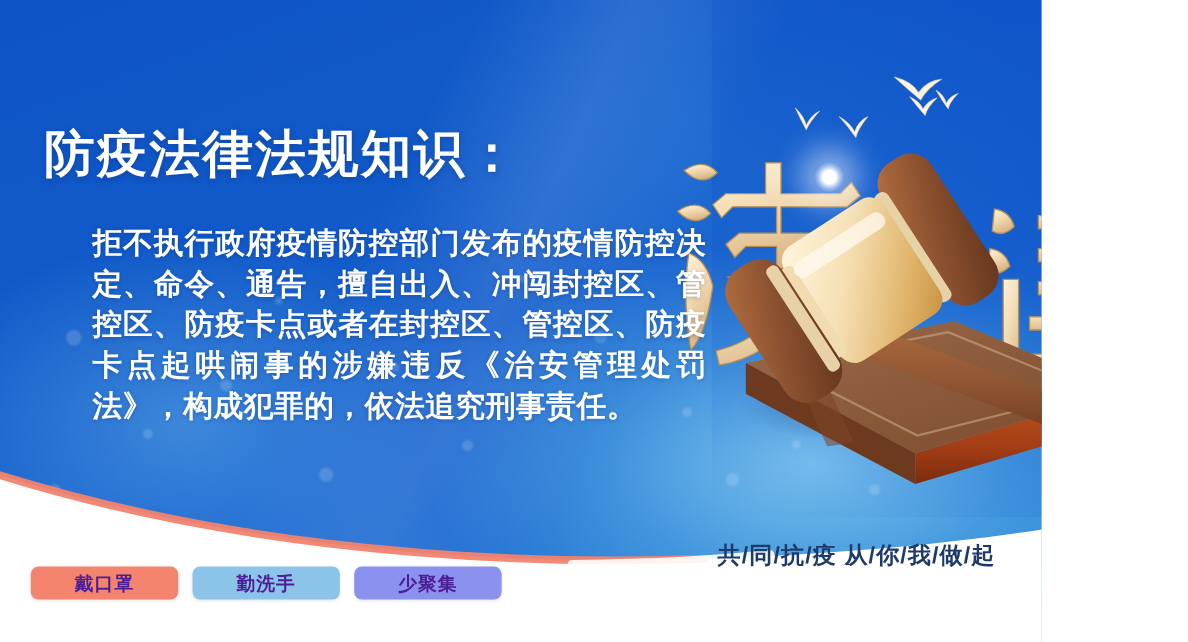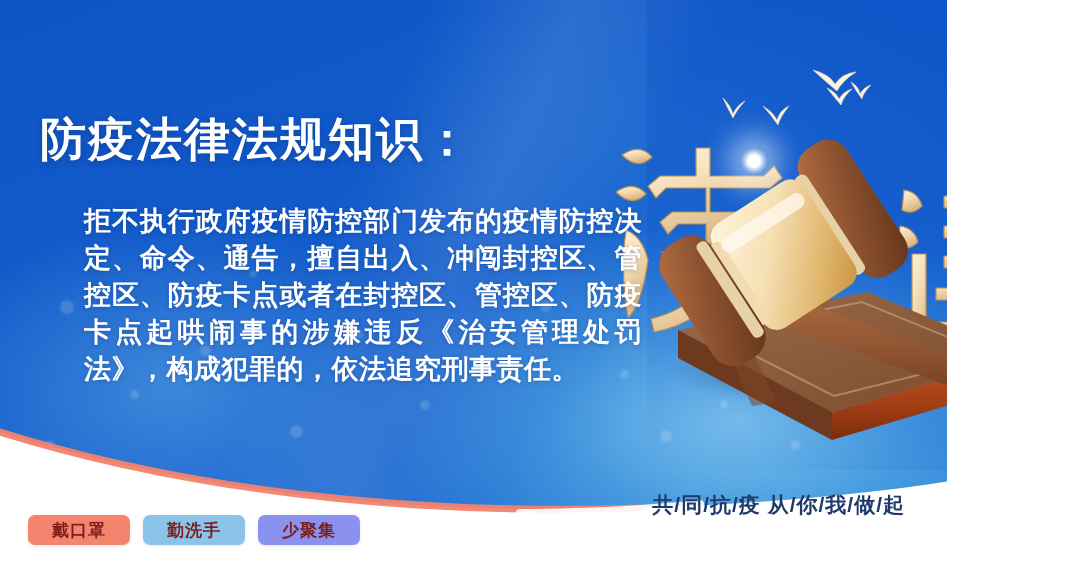--- a/index.html
+++ b/index.html
@@ -51,23 +51,23 @@
     font-size:27px;font-weight:600;color:#ffffff;
     line-height:37px;letter-spacing:.5px;
     text-shadow:0 1px 4px rgba(0,30,90,.28);
     text-align:justify;
     margin-left:44px;
   }
 
   
   .pills{position:absolute;left:28px;top:515px;display:flex;gap:13px;}
   .pill{
-    height:30px;min-width:78px;padding:0 12px;border-radius:7px;
+    height:30px;min-width:78px;padding:0 28px;border-radius:7px;
     display:flex;align-items:center;justify-content:center;
-    color:#7f1d1d;font-size:17px;font-weight:700;letter-spacing:1px;
+    color:#4c1d95;font-size:17px;font-weight:700;letter-spacing:1px;
     box-shadow:0 1px 3px rgba(0,0,0,.10);
   }
 
   
   .slogan{
     position:absolute;right:42px;top:491px;
     font-size:21px;font-weight:700;color:#1e3a6b;letter-spacing:1px;
     white-space:nowrap;
   }
 

